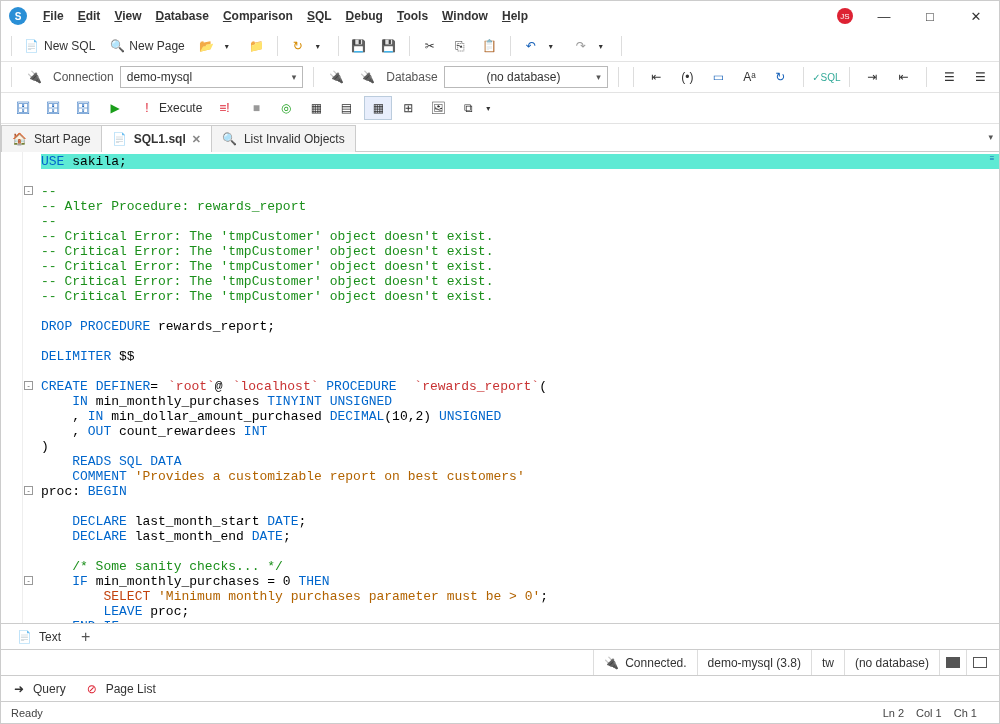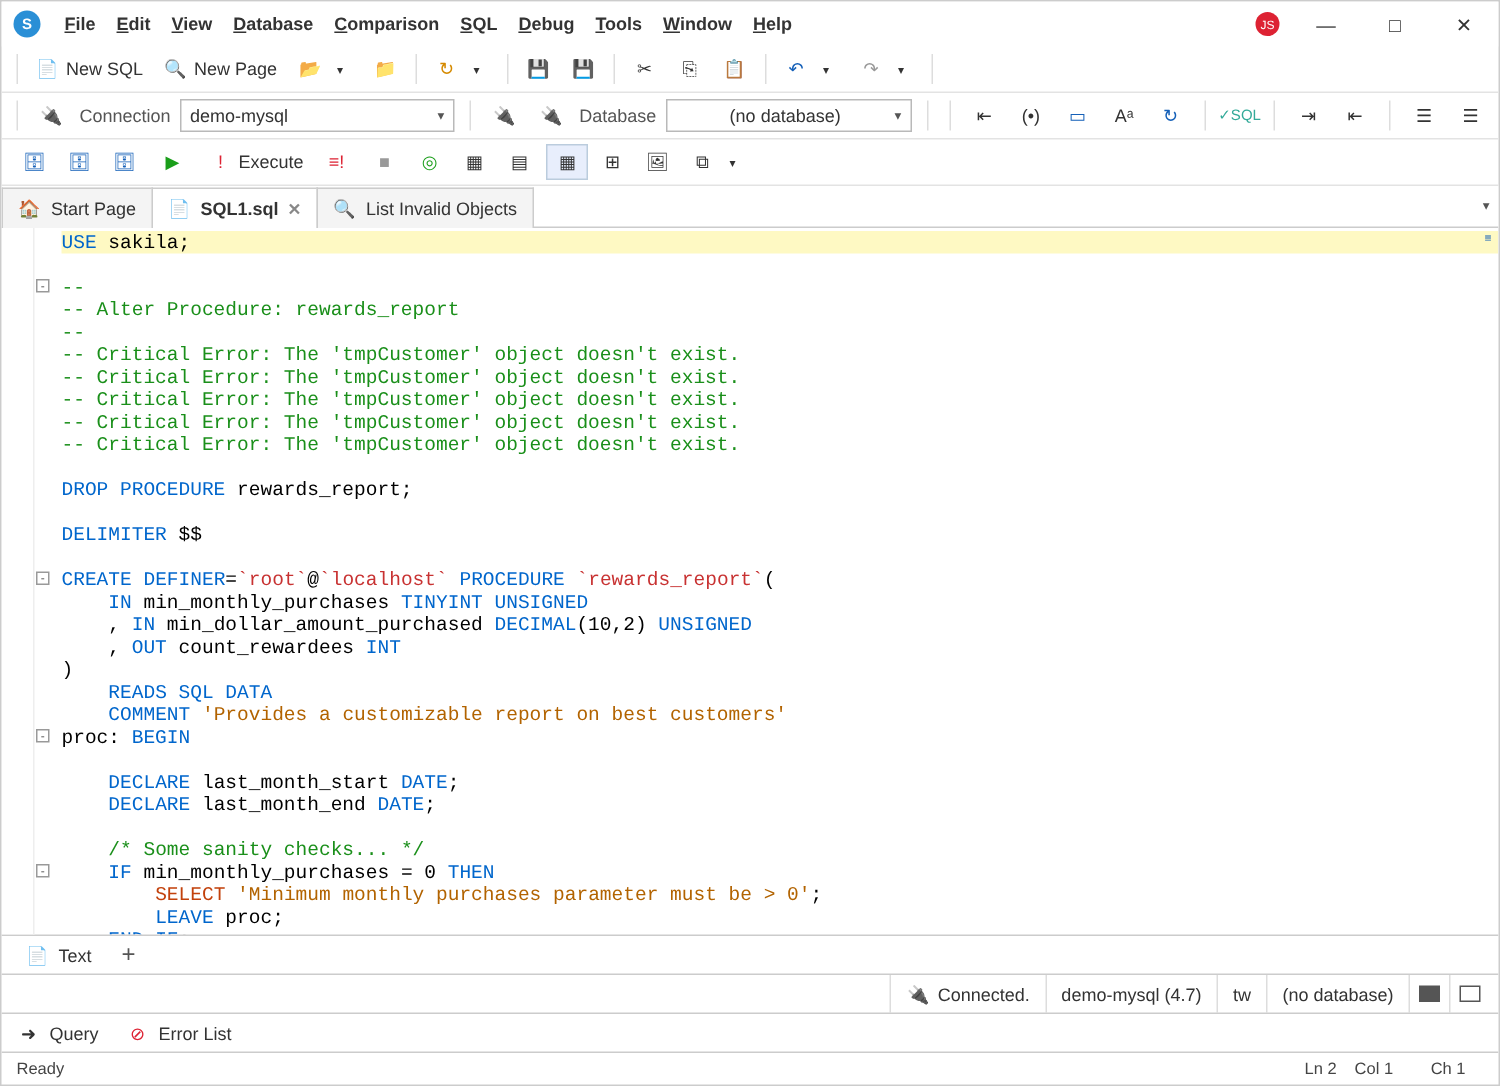--- a/index.html
+++ b/index.html
@@ -25,28 +25,28 @@
 .toolbar3 { height: 31px; display: flex; align-items: center; padding: 0 6px; border-bottom: 1px solid #e3e3e3; gap: 2px; }
 .tabs { height: 28px; display: flex; align-items: flex-end; background: #fff; border-bottom: 1px solid #ccc; position: relative; }
 .tab { height: 27px; display: flex; align-items: center; padding: 0 10px; border: 1px solid #ccc; border-bottom: none; margin-right: -1px; background: #f4f4f4; gap: 6px; position: relative; top: 1px; }
 .tab.active { background: #fff; font-weight: 600; }
 .tab .close { color: #888; font-size: 11px; }
 .tabs .dd { position: absolute; right: 6px; top: 8px; font-size: 9px; color: #555; }
 .editor { flex: 1; display: flex; overflow: hidden; position: relative; }
 .gutter { width: 22px; background: #fff; border-right: 1px solid #eee; position: relative; }
 .code { flex: 1; font-family: Consolas, "Courier New", monospace; font-size: 13px; line-height: 15px; padding: 2px 0 0 18px; white-space: pre; overflow: hidden; position: relative; }
 .code .l { height: 15px; }
-.hl { background: #fef9c3; display: inline-block; width: 100%; }
+.hl { background: #5eead4; display: inline-block; width: 100%; }
 .c-kw { color: #0066cc; }
 .c-cm { color: #1a8f1a; }
 .c-id { color: #000; }
 .c-str { color: #b26300; text-align: center; }
 .c-fn { color: #c2410c; }
 .c-ty { color: #0066cc; }
-.c-red { color: #c83232; }
+.c-red { color: #c83232; margin-left: 10px; }
 .foldmark { position: absolute; left: 23px; width: 9px; height: 9px; border: 1px solid #999; background: #fff; font-size: 8px; line-height: 7px; text-align: center; color: #555; }
 .ruler { position: absolute; right: 2px; top: 0; bottom: 0; width: 10px; }
 .ruler .rtick { width: 10px; height: 9px; font-size: 8px; color: #999; text-align: center; }
 .bottom-tabs { height: 26px; border-top: 1px solid #ccc; display: flex; align-items: center; padding: 0 6px; }
 .btab { padding: 3px 10px; display: flex; align-items: center; gap: 6px; }
 .btab.add { font-size: 16px; color: #555; }
 .statusbar { height: 26px; border-top: 1px solid #ccc; display: flex; align-items: center; padding: 0 6px; font-size: 12px; }
 .statusbar .spacer { flex: 1; }
 .statusbar .cell { padding: 0 10px; border-left: 1px solid #ddd; height: 100%; display: flex; align-items: center; }
 .output-row { height: 26px; border-top: 1px solid #ccc; display: flex; align-items: center; padding: 0 10px; gap: 18px; }
@@ -276,41 +276,41 @@
     </div>
   <div class="btab add">+</div>
 </div>
 
 <div class="statusbar">
   <div class="spacer"></div>
   <div class="cell">
       <span class="tico" style="color:#3a9;margin-right:5px">🔌</span>
       <span>Connected.</span>
     </div>
-  <div class="cell">demo-mysql (4.7)</div>
+  <div class="cell">demo-mysql (3.8)</div>
   <div class="cell">tw</div>
   <div class="cell">(no database)</div>
   <div class="cell" style="padding:0 6px">
       <span style="display:inline-block;width:14px;height:11px;background:#555"></span>
     </div>
   <div class="cell" style="padding:0 6px">
       <span style="display:inline-block;width:14px;height:11px;border:1.5px solid #555"></span>
     </div>
 </div>
 
 <div class="output-row">
   <div style="display:flex;gap:6px;align-items:center">
       <span class="tico">➜</span>
       <span>Query</span>
     </div>
   <div style="display:flex;gap:6px;align-items:center">
       <span class="tico" style="color:#d23">⊘</span>
-      <span>Error List</span>
+      <span>Page List</span>
     </div>
 </div>
 
 <div class="status-ready">
   <span>Ready</span>
   <div class="spacer"></div>
   <span style="margin-right:12px">Ln 2</span>
-  <span style="margin-right:25px">Col 1</span>
+  <span style="margin-right:12px">Col 1</span>
   <span style="margin-right:12px">Ch 1</span>
 </div>
 
 </body></html>

